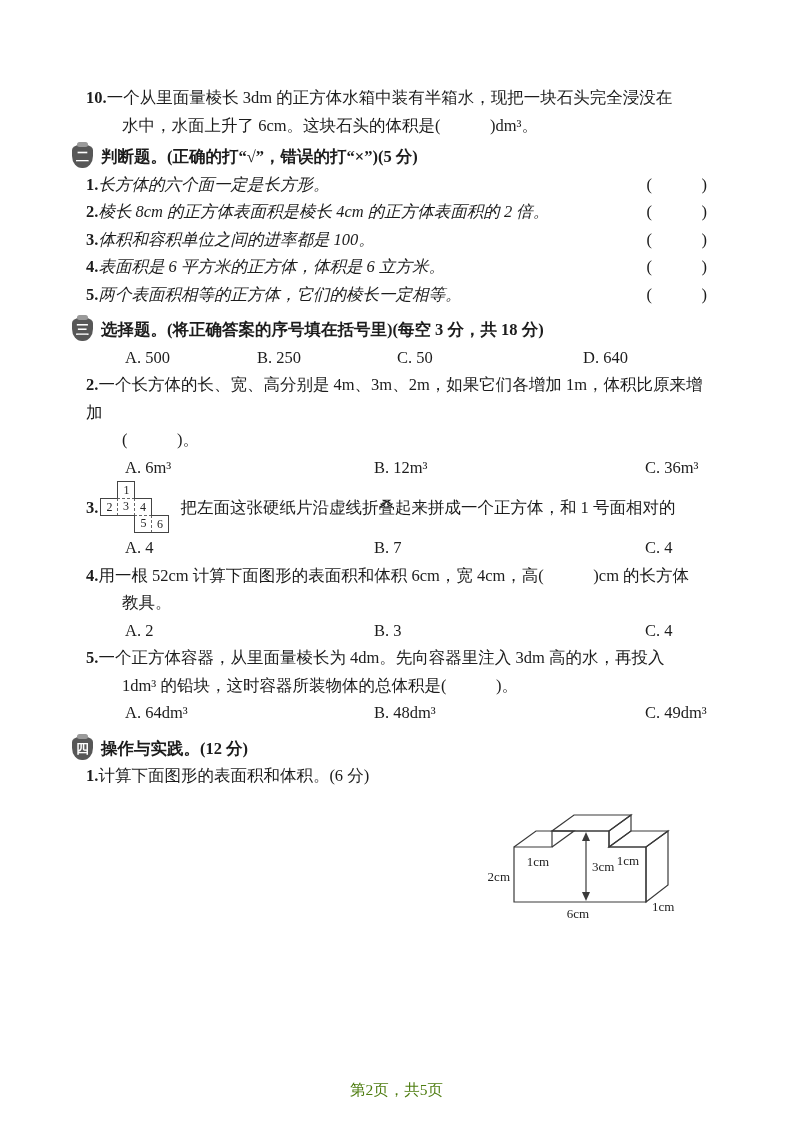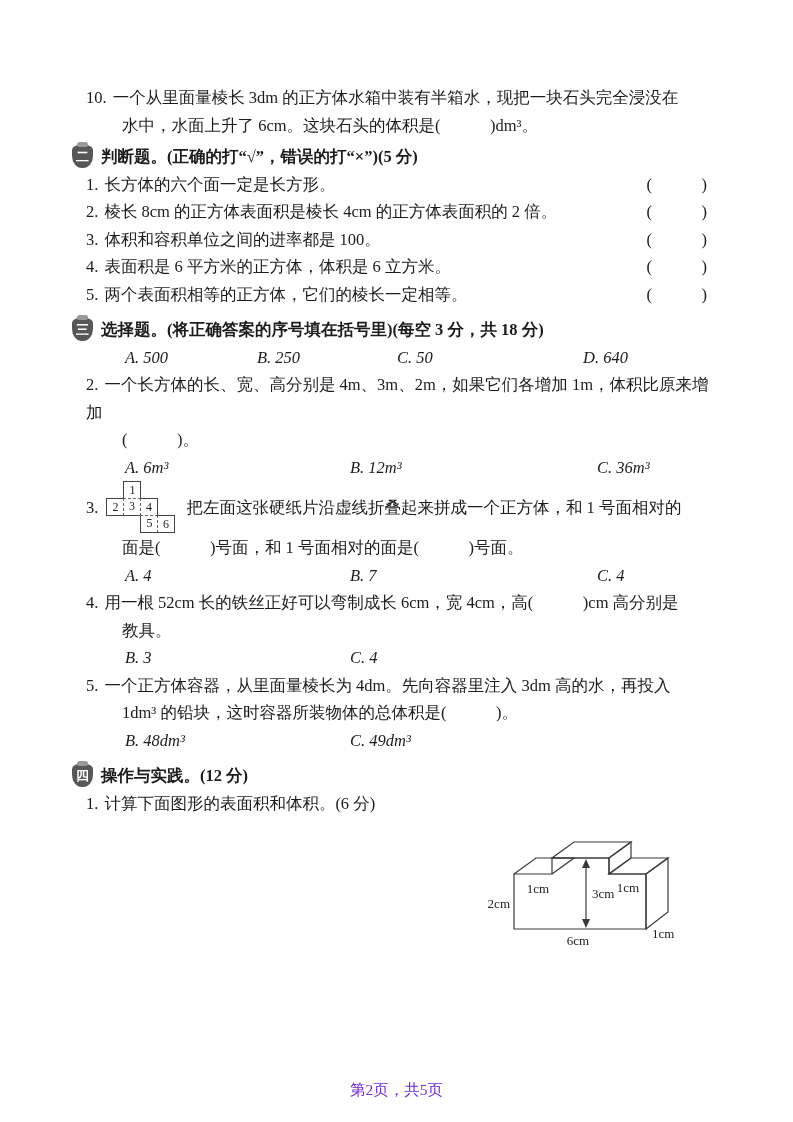--- a/index.html
+++ b/index.html
@@ -3,62 +3,62 @@
 <meta charset="utf-8">
 <style>
   html,body{margin:0;padding:0;}
   body{
     width:793px;height:1122px;background:#ffffff;position:relative;
     font-family:"Liberation Serif","DejaVu Serif",serif;
     color:#1c1c1c;font-size:16.5px;line-height:27.5px;
     -webkit-font-smoothing:antialiased;overflow:hidden;
   }
   .content{padding:84px 80px 0 72px;}
-  .qnum{font-weight:normal;margin-right:6px;}
+  .qnum{font-weight:bold;}
   .l1{padding-left:14px;}
   .l2{padding-left:50px;}
   
   .sec{display:flex;align-items:center;margin:2px 0 0 0;}
   .sec-title{font-weight:bold;}
   .badge{
     width:21px;height:23px;background:#575757;color:#fff;flex:none;
     border-radius:8px 8px 10px 10px / 5px 5px 12px 12px;
     display:inline-flex;align-items:center;justify-content:center;
     font-size:13px;font-weight:bold;line-height:1;position:relative;margin-right:8px;
   }
   .badge::before{content:"";position:absolute;top:-3px;left:5px;right:5px;height:5px;background:#9a9a9a;border-radius:3px;}
   
   .jrow{display:flex;padding-left:14px;}
-  .jtext{flex:1;}
+  .jtext{flex:1;font-style:italic;}
   .bracket{white-space:pre;padding-right:6px;}
   
-  .opts{display:grid;margin-left:53px;font-style:italic;}
+  .opts{display:grid;margin-left:53px;}
   .opts4{grid-template-columns:132px 140px 186px 1fr;}
-  .opts3{grid-template-columns:225px 247px 1fr;}
+  .opts3{grid-template-columns:225px 247px 1fr;gap:24px;}
   
   .netrow{display:flex;align-items:center;padding-left:14px;}
   .netrow .qnum{flex:none;}
   .net{position:relative;width:70px;height:53px;margin:0 10px 0 2px;flex:none;}
   .ncell{
     position:absolute;width:18px;height:18px;box-sizing:border-box;
     font-size:12px;line-height:16px;text-align:center;color:#222;
   }
   .nc1{left:17px;top:0;border-top:1px solid #444;border-left:1px solid #444;border-right:1px solid #444;border-bottom:1px dashed #666;}
   .nc2{left:0;top:17px;border-top:1px solid #444;border-left:1px solid #444;border-bottom:1px solid #444;border-right:1px dashed #666;}
   .nc3{left:17px;top:17px;border-bottom:1px solid #444;border-right:1px dashed #666;}
   .nc4{left:34px;top:17px;border-top:1px solid #444;border-right:1px solid #444;border-bottom:1px dashed #666;}
   .nc5{left:34px;top:34px;border-left:1px solid #444;border-bottom:1px solid #444;border-right:1px dashed #666;}
   .nc6{left:51px;top:34px;border-top:1px solid #444;border-right:1px solid #444;border-bottom:1px solid #444;}
   .stem3{flex:1;}
   
   .figwrap{margin:18px 0 0 400px;width:250px;}
   .fig svg{display:block;}
   .fig text{font-size:13px;fill:#222;font-family:"Liberation Serif","DejaVu Serif",serif;}
   
-  .footer{position:absolute;left:0;right:0;top:1076px;text-align:center;font-size:15.5px;color:#6d28d9;}
+  .footer{position:absolute;left:0;right:0;top:1076px;text-align:center;font-size:15.5px;color:#4d7c0f;}
   .mb4{margin-bottom:4px;font-family:Liberation Serif, serif;} .mt8{margin-top:8px;}
 </style>
 </head>
 <body>
 
 <div class="content">
 
   <div>
     <div class="l1"><span class="qnum">10.</span><span>一个从里面量棱长 3dm 的正方体水箱中装有半箱水，现把一块石头完全浸没在</span></div>
     <div class="l2 mb4">水中，水面上升了 6cm。这块石头的体积是(　　　)dm³。</div>
@@ -126,41 +126,42 @@
       <span class="net">
         <span class="ncell nc1">1</span>
         <span class="ncell nc2">2</span>
         <span class="ncell nc3">3</span>
         <span class="ncell nc4">4</span>
         <span class="ncell nc5">5</span>
         <span class="ncell nc6">6</span>
       </span>
       <span class="stem3">把左面这张硬纸片沿虚线折叠起来拼成一个正方体，和 1 号面相对的</span>
     </div>
-    <div class="l2">面是(　　　)号面，和 1 号面相对的面是(　　　)号面。</div>
     <div class="opts opts3">
       <span>A. 4</span>
       <span>B. 7</span>
       <span>C. 4</span>
     </div>
   </div>
 
   <div>
-    <div class="l1"><span class="qnum">4.</span><span>用一根 52cm 长的铁丝正好可以弯制成长 6cm，宽 4cm，高(　　　)cm 高分别是</span></div>
+    <div class="l1"><span class="qnum">4.</span><span>用一根 52cm 计算下面图形的表面积和体积 6cm，宽 4cm，高(　　　)cm 的长方体</span></div>
     <div class="l2">教具。</div>
     <div class="opts opts3">
+      <span>A. 2</span>
       <span>B. 3</span>
       <span>C. 4</span>
     </div>
   </div>
 
   <div>
     <div class="l1"><span class="qnum">5.</span><span>一个正方体容器，从里面量棱长为 4dm。先向容器里注入 3dm 高的水，再投入</span></div>
     <div class="l2">1dm³ 的铅块，这时容器所装物体的总体积是(　　　)。</div>
     <div class="opts opts3">
+      <span>A. 64dm³</span>
       <span>B. 48dm³</span>
       <span>C. 49dm³</span>
     </div>
   </div>
 
   <div class="sec mt8">
     <span class="badge">四</span>
     <span class="sec-title">操作与实践。(12 分)</span>
   </div>
   <div class="l1"><span class="qnum">1.</span><span>计算下面图形的表面积和体积。(6 分)</span></div>

